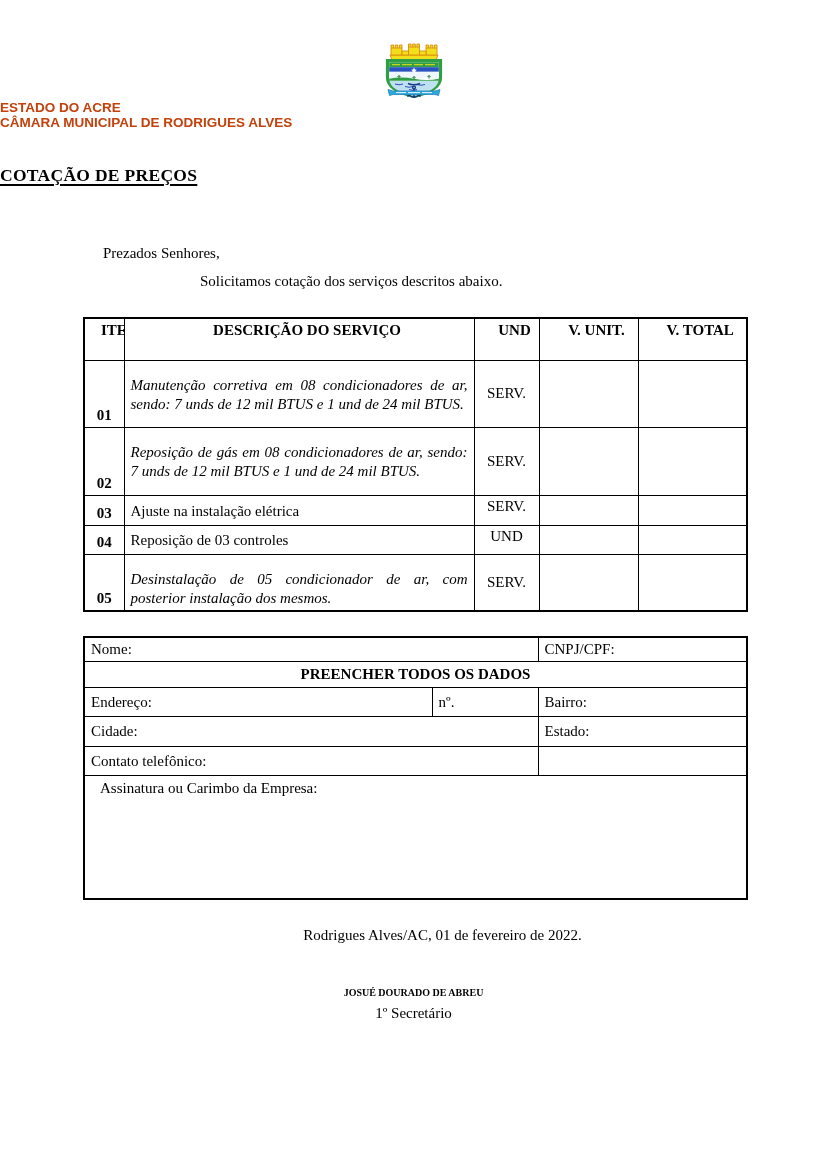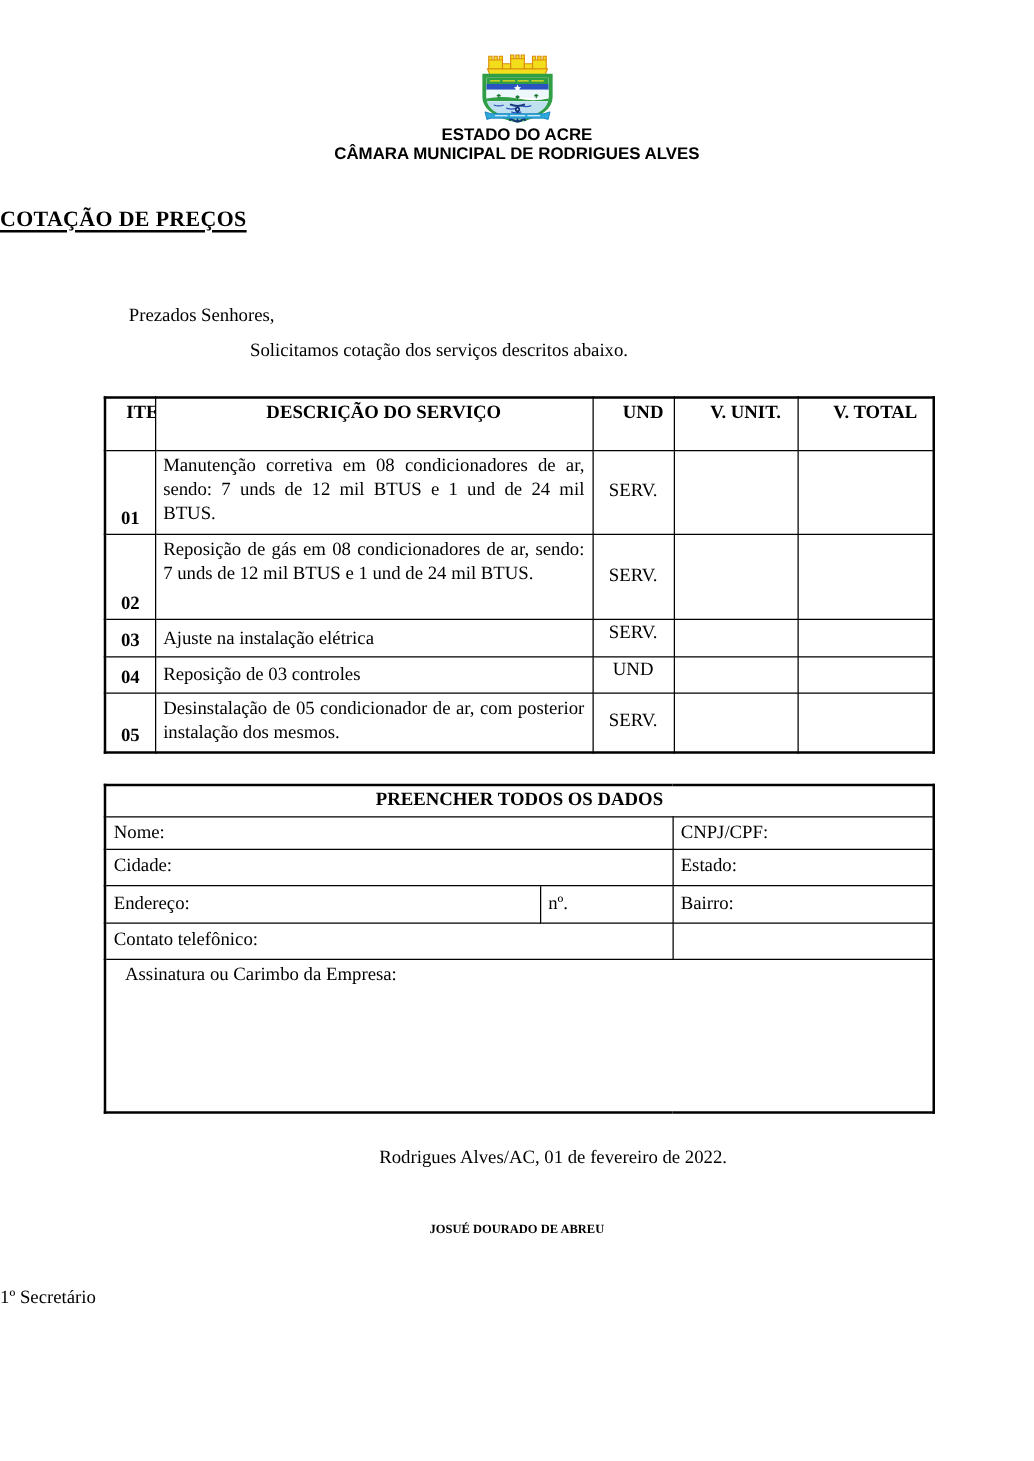--- a/index.html
+++ b/index.html
@@ -9,24 +9,23 @@
     height: 1169px;
     background: #ffffff;
     color: #000000;
     font-family: "Liberation Serif", "DejaVu Serif", serif;
     font-size: 15px;
     overflow: hidden;
   }
   
   .crest-wrap { margin: 41px auto 0 auto; width: 66px; height: 58px; }
   .org-line1, .org-line2 {
-    text-align: center;
     font-family: "Liberation Sans", "DejaVu Sans", sans-serif;
     font-weight: bold;
-    color: #000000;
+    color: #c2410c;
   }
   .org-line1 { font-size: 13.5px; line-height: 15px; margin-top: 1px; }
   .org-line2 { font-size: 13.5px; line-height: 16px; }
   .doc-title {
     margin-top: 32px;
     text-align: left;
     font-weight: bold;
     font-size: 17.5px;
     line-height: 24px;
     letter-spacing: 0.3px;
@@ -55,21 +54,21 @@
     padding: 3px 0 0 16px;
     white-space: nowrap;
   }
   .svc thead tr { height: 42px; }
   .svc tbody tr:nth-child(1) { height: 67px; }
   .svc tbody tr:nth-child(2) { height: 68px; }
   .svc tbody tr:nth-child(3) { height: 30px; }
   .svc tbody tr:nth-child(4) { height: 29px; }
   .svc tbody tr:nth-child(5) { height: 48px; }
   .c-item  { text-align: center; vertical-align: bottom; padding: 0 0 3px 0; font-weight: bold; }
-  .c-desc  { text-align: justify; vertical-align: top; padding: 3px 6px 2px 6px; line-height: 19px; }
+  .c-desc  { text-align: justify; vertical-align: top; padding: 15px 6px 2px 6px; line-height: 19px; font-style: italic; }
   .c-desc-short { text-align: left; vertical-align: bottom; padding: 0 6px 4px 6px; line-height: 19px; }
   .c-und   { text-align: center; vertical-align: middle; padding: 0; }
   .c-und-top { text-align: center; vertical-align: top; padding: 2px 0 0 0; }
   .c-blank { }
   
   .frm tr:nth-child(1) { height: 25px; }
   .frm tr:nth-child(2) { height: 26px; }
   .frm tr:nth-child(3) { height: 29px; }
   .frm tr:nth-child(4) { height: 30px; }
   .frm tr:nth-child(5) { height: 29px; }
@@ -85,21 +84,21 @@
     position: relative;
     left: 29px;
   }
   .signer-name {
     margin-top: 38px;
     text-align: center;
     font-weight: bold;
     font-size: 10px;
     line-height: 20px;
   }
-  .signer-title { line-height: 20px; margin-top: 34px; }
+  .signer-title { text-align: center; line-height: 20px; }
 </style>
 </head>
 <body>
 
 <div class="page">
 
   <div class="crest-wrap">
     <svg width="66" height="58" viewBox="0 0 66 58" aria-hidden="true">
 
       <g stroke="#d98c0f" stroke-width="0.9" fill="#f2de1a">
@@ -212,36 +211,36 @@
   </table>
 
   <table class="frm">
     <colgroup>
       <col style="width:348px">
         <col style="width:106px">
         <col style="width:209px">
     </colgroup>
     <tbody>
       <tr>
-        <td class="f-title" colspan="3">PREENCHER TODOS OS DADOS</td>
-      </tr>
-      <tr>
         <td colspan="2">Nome:</td>
         <td>CNPJ/CPF:</td>
       </tr>
       <tr>
-        <td colspan="2">Cidade:</td>
-        <td>Estado:</td>
+        <td class="f-title" colspan="3">PREENCHER TODOS OS DADOS</td>
       </tr>
       <tr>
         <td>Endereço:</td>
         <td>nº.</td>
         <td>Bairro:</td>
       </tr>
       <tr>
+        <td colspan="2">Cidade:</td>
+        <td>Estado:</td>
+      </tr>
+      <tr>
         <td colspan="2">Contato telefônico:</td>
         <td></td>
       </tr>
       <tr>
         <td class="f-sign" colspan="3">Assinatura ou Carimbo da Empresa:</td>
       </tr>
     </tbody>
   </table>
 
   <div class="dateline">Rodrigues Alves/AC, 01 de fevereiro de 2022.</div>

